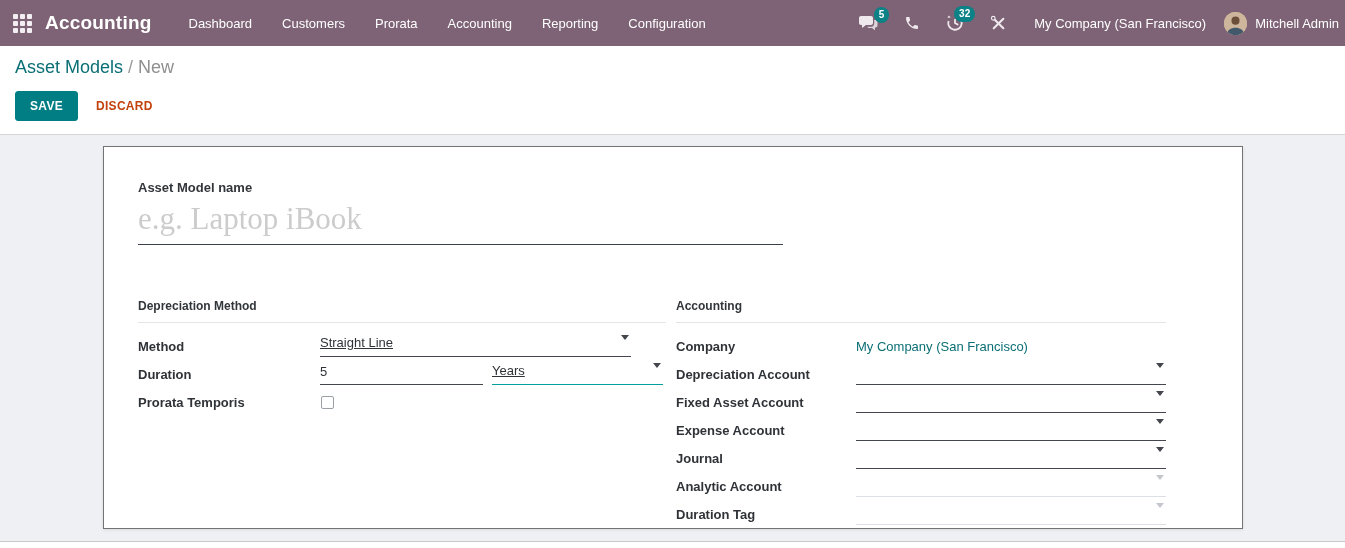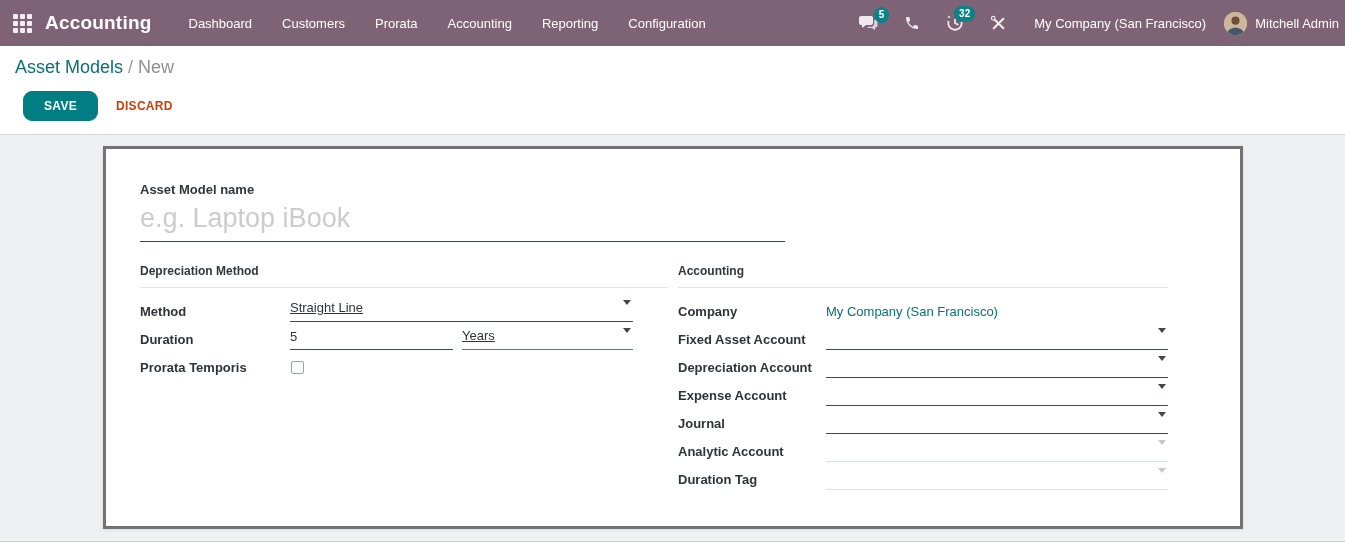--- a/index.html
+++ b/index.html
@@ -40,51 +40,51 @@
   .user-name { font-size:13px; cursor:pointer; white-space:nowrap; }
 
   
   .control-panel { background:#fff; border-bottom:1px solid #d5d5d5; padding:11px 0 13px 15px; }
   .breadcrumb { font-size:18px; }
   .bc-link { color:#0b6f75; cursor:pointer; }
   .bc-sep { color:#9a9a9a; padding:0 5px; }
   .bc-current { color:#8f8f8f; }
   .cp-buttons { margin-top:13px; display:flex; align-items:center; }
   .btn-save {
-    background:#017e84; color:#fff; border:1px solid #017e84; border-radius:9px;
+    background:#017e84; color:#fff; border:1px solid #017e84; border-radius:3px;
     font-family:inherit; font-size:12px; font-weight:700; letter-spacing:.3px;
-    padding:7px 20px; cursor:pointer; margin-right:14px;margin-left:8px;
+    padding:7px 14px; cursor:pointer; margin-right:14px;
   }
   .btn-discard {
     background:transparent; border:none; color:#c2410c; font-family:inherit;
     font-size:12px; font-weight:700; letter-spacing:.3px; padding:7px 4px; cursor:pointer;
   }
 
   
   .content { background:#eef0f4; height:406px; padding-top:11px; }
   .sheet {
     width:1140px; height:383px; margin-left:103px; background:#fff;
-    border:3px solid #737373; box-shadow:0 1px 3px rgba(0,0,0,.09);
+    border:1px solid #737373; box-shadow:0 1px 3px rgba(0,0,0,.09);
     padding:33px 56px 0 34px;
   }
   .name-label { display:block; font-size:13px; font-weight:700; color:#32363b; margin-bottom:4px; }
   .name-input {
     display:block; width:645px; border:none; border-bottom:1px solid #3c4047;
-    font-family:Liberation Sans, sans-serif; font-size:27px; color:#555; padding:2px 0 7px; outline:none; background:transparent;
+    font-family:Liberation Serif, serif; font-size:31px; color:#555; padding:2px 0 7px; outline:none; background:transparent;
   }
   .name-input::placeholder { color:#cccccc; }
 
-  .columns { display:flex; margin-top:22px; }
+  .columns { display:flex; margin-top:54px; }
   .col-left { width:528px; flex:none; }
   .col-right { width:490px; flex:none; margin-left:10px; }
   .section-title {
     font-size:12px; font-weight:700; color:#32363b;
     border-bottom:1px solid #e4e4e4; padding-bottom:9px; margin-bottom:9px;
   }
-  .frow { display:flex; align-items:center; height:28px; }
+  .frow { display:flex; align-items:center; height:28px;gap:32px; }
   .frow > label { width:150px; flex:none; font-size:13px; font-weight:700; color:#2f3338; }
   .col-right .frow > label { width:148px; }
   .fvalue { flex:1; }
   .col-left .fvalue { margin-right:35px; }
 
   .sel {
     display:flex; justify-content:space-between;
     border-bottom:1px solid #43474d; height:22px; font-size:13px; color:#2f3338;
     cursor:pointer; padding-bottom:2px;text-decoration:underline;
   }
@@ -225,29 +225,29 @@
 
       <div class="col-right">
         <div class="section-title">Accounting</div>
 
         <div class="frow">
           <label>Company</label>
           <span class="link-value">My Company (San Francisco)</span>
         </div>
 
         <div class="frow">
+          <label>Depreciation Account</label>
+          <div class="fvalue sel">
+            <span></span>
+            <span class="caret"></span>
+          </div>
+        </div>
+
+        <div class="frow">
           <label>Fixed Asset Account</label>
-          <div class="fvalue sel">
-            <span></span>
-            <span class="caret"></span>
-          </div>
-        </div>
-
-        <div class="frow">
-          <label>Depreciation Account</label>
           <div class="fvalue sel">
             <span></span>
             <span class="caret"></span>
           </div>
         </div>
 
         <div class="frow">
           <label>Expense Account</label>
           <div class="fvalue sel">
             <span></span>

